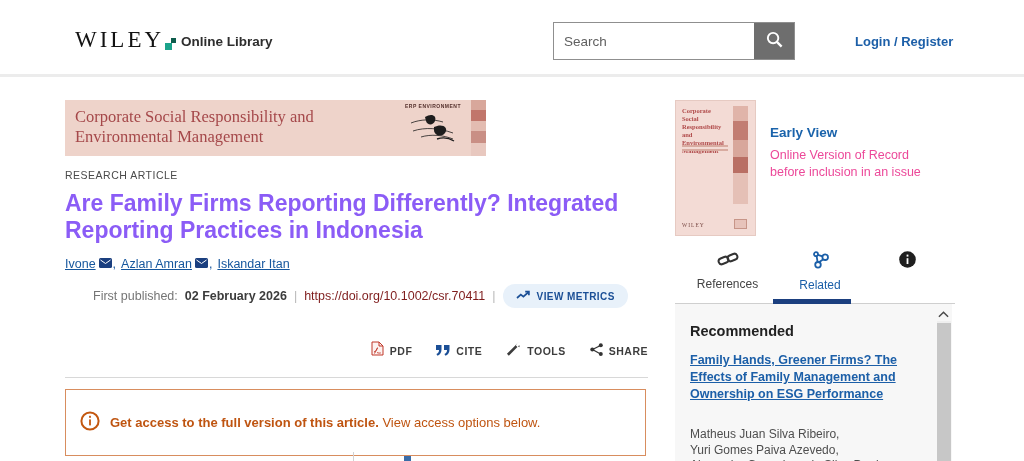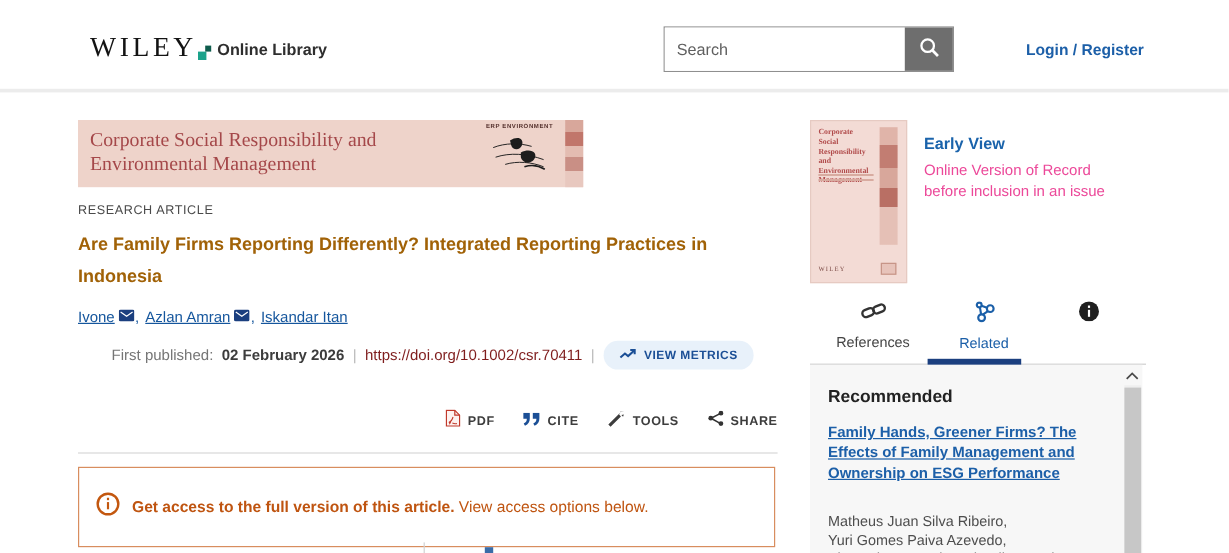--- a/index.html
+++ b/index.html
@@ -23,21 +23,21 @@
   .login { position:absolute; left:855px; top:34px; font-size:13px; font-weight:700; color:#1c5fa8; text-decoration:none; cursor:pointer; }
   
   .banner { position:absolute; left:65px; top:100px; width:421px; height:56px; background:#eed3ca; cursor:pointer; }
   .banner-text { position:absolute; left:10px; top:7px; font-family:"Liberation Serif", serif; font-size:16.5px; color:#a5484a; line-height:20px; }
   .banner-logo { position:absolute; left:330px; top:3px; width:76px; text-align:center; }
   .banner-erp { font-size:5px; font-weight:700; color:#54302c; letter-spacing:0.5px; }
   .banner-strip { position:absolute; right:0; top:0; width:15px; height:56px;
     background:linear-gradient(#d8a79b 0 18%, #c1766b 18% 38%, #e3bcb1 38% 55%, #c98f85 55% 76%, #e8c8bf 76% 100%); }
   
   .kicker { position:absolute; left:65px; top:169px; font-size:10.5px; color:#4a4a4a; letter-spacing:0.5px; }
-  .title { position:absolute; left:65px; top:190px; width:585px; font-size:15px; font-weight:700; color:#a16207; line-height:27px; }
+  .title { position:absolute; left:65px; top:190px; width:585px; font-size:23px; font-weight:700; color:#8b5cf6; line-height:27px; }
   .authors { position:absolute; left:65px; top:257px; font-size:12.5px; display:flex; align-items:center; }
   .author-link { color:#15569d; text-decoration:underline; cursor:pointer; }
   .email-icon { margin:0 1px 0 3px; cursor:pointer; display:inline-block; }
   .author-sep { color:#15569d; margin-right:5px; }
   .publine { position:absolute; left:65px; top:284px; display:flex; align-items:center; font-size:12.5px; gap:7px;margin-left:28px; }
   .pub-label { color:#757575; }
   .pub-date { color:#3c3c3c; font-weight:700; }
   .pipe { color:#b9b9b9; }
   .doi-link { color:#7f1d1d; font-weight:400; text-decoration:none; cursor:pointer;text-align:right; }
   .metrics-pill { display:flex; align-items:center; gap:6px; background:#e8f1fa; border-radius:13px; padding:5px 13px; cursor:pointer; }
@@ -57,21 +57,21 @@
   
   .cover { position:absolute; left:675px; top:100px; width:81px; height:136px; background:#f3dbd5; border:1px solid #e6cac2; cursor:pointer; }
   .cover-title { position:absolute; left:6px; top:6px; width:46px; font-family:"Liberation Serif", serif; font-size:6.5px; line-height:8px; color:#b04a4a; font-weight:700; }
   .cover-sub { position:absolute; left:6px; top:44px; width:46px; height:7px;
     background:repeating-linear-gradient(#d8aba0 0 2px, transparent 2px 4px); }
   .cover-strip { position:absolute; right:7px; top:5px; width:15px; height:98px;
     background:linear-gradient(#e0b4a9 0 15%, #c27d72 15% 35%, #d8a79b 35% 52%, #b96f64 52% 68%, #e5c0b6 68% 100%); }
   .cover-wiley { position:absolute; left:6px; bottom:7px; font-family:"Liberation Serif", serif; font-size:5.5px; letter-spacing:1px; color:#7a4a45; }
   .cover-badge { position:absolute; right:8px; bottom:6px; width:13px; height:10px; background:#e7c3ba; border:1px solid #c79588; }
   .early-view { position:absolute; left:770px; top:112px; }
-  .early-view-label { font-size:13.5px; font-weight:700; color:#1a63ab; margin-bottom:7px; cursor:pointer; }
+  .early-view-label { font-size:13.5px; font-weight:700; color:#1a63ab; margin-bottom:7px; cursor:pointer;margin-top:13px; }
   .early-view-line { font-size:12.5px; color:#ec4899; line-height:17px; }
   
   .tabs { position:absolute; left:675px; top:251px; width:280px; display:flex; }
   .tab { display:flex; flex-direction:column; align-items:center; gap:5px; cursor:pointer; }
   .tab-references { width:105px; }
   .tab-related { width:80px; }
   .tab-information { width:95px;gap:40px; }
   .tab-label { font-size:12px; color:#444; }
   .tab-label.active { color:#1b5fa8; }
   .tabs-divider { position:absolute; left:675px; top:303px; width:280px; height:1px; background:#cfcfcf; }

